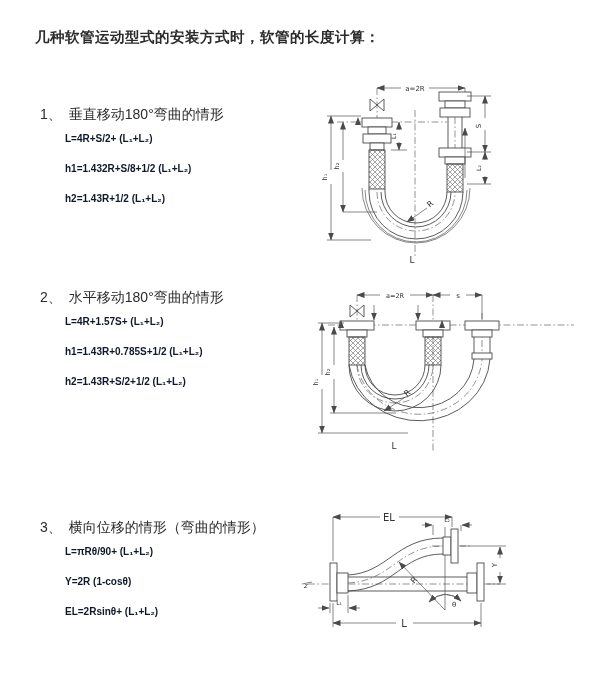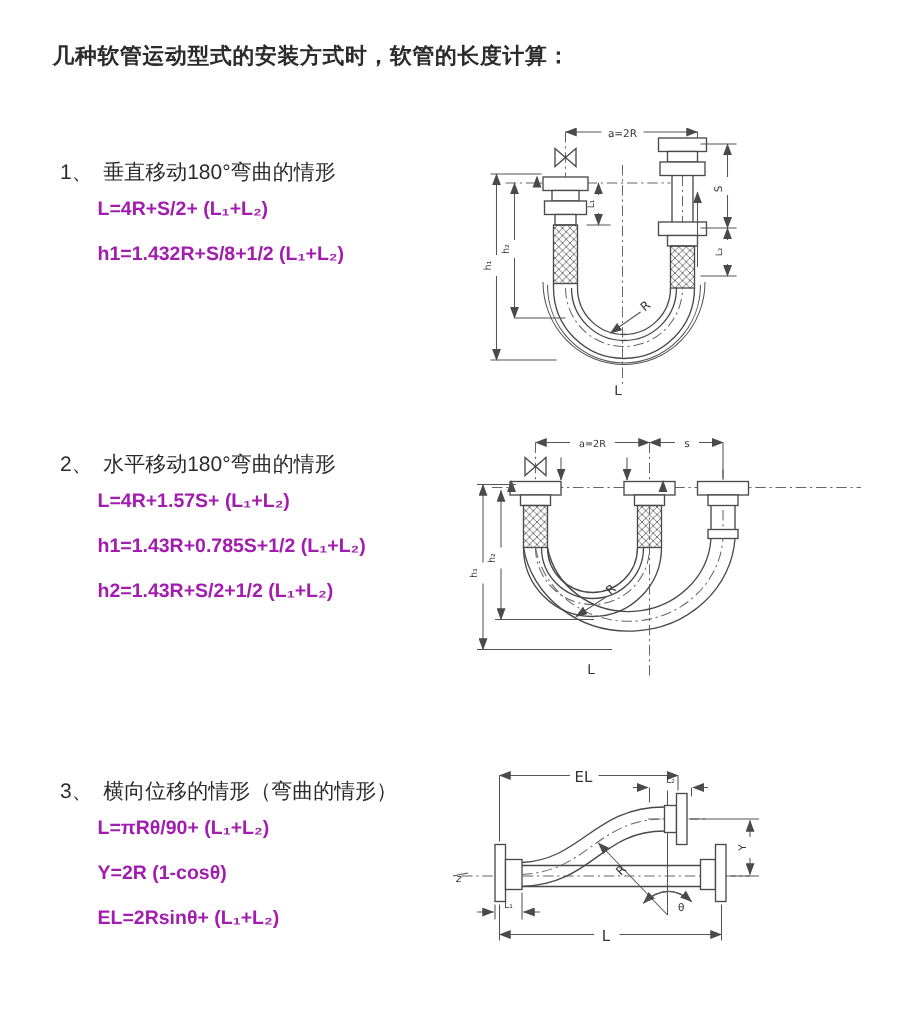--- a/index.html
+++ b/index.html
@@ -4,21 +4,21 @@
 <style>
   html,body{margin:0;padding:0;}
   body{width:600px;height:675px;background:#ffffff;position:relative;overflow:hidden;
        font-family:"Liberation Sans","DejaVu Sans",sans-serif;color:#2b2b2b;}
   .page{position:absolute;inset:0;padding-left:36px;}
   .title{position:absolute;left:35px;top:28px;font-size:14.5px;font-weight:bold;letter-spacing:.5px;}
   .sec{position:absolute;left:40px;width:290px;}
   .sec-head{font-size:14px;font-weight:normal;height:20px;line-height:20px;}
   .sec-head .num{margin-right:7px;}
   .formulas{padding-left:25px;}
-  .formula{height:30px;line-height:30px;font-size:13px;font-weight:bold;color:#a21caf;
+  .formula{height:30px;line-height:30px;font-size:10px;font-weight:bold;color:#0f172a;
            font-family:"Liberation Sans","DejaVu Sans",sans-serif;}
   svg.diag{position:absolute;}
   svg.diag .ln{stroke:#4a4a4a;stroke-width:0.9;fill:none;}
   svg.diag .thin{stroke:#555;stroke-width:0.7;fill:none;}
   svg.diag .cl{stroke:#666;stroke-width:0.7;fill:none;stroke-dasharray:7 2.5 1.5 2.5;}
   svg.diag .fl{fill:#ffffff;stroke:#4a4a4a;stroke-width:0.9;}
   svg.diag text{fill:#333;font-family:"DejaVu Sans",sans-serif;}
 </style>
 </head>
 <body>
@@ -27,24 +27,25 @@
 
   <div class="title">几种软管运动型式的安装方式时，软管的长度计算：</div>
 
   <section class="sec" style="top:104px">
     <div class="sec-head">
       <span class="num">1、</span><span>垂直移动180°弯曲的情形</span>
     </div>
     <div class="formulas">
       <div class="formula">L=4R+S/2+ (L₁+L₂)</div>
       <div class="formula">h1=1.432R+S/8+1/2 (L₁+L₂)</div>
+      <div class="formula">h2=1.43R+1/2 (L₁+L₂)</div>
     </div>
   </section>
 
-  <section class="sec" style="top:299px">
+  <section class="sec" style="top:287px">
     <div class="sec-head">
       <span class="num">2、</span><span>水平移动180°弯曲的情形</span>
     </div>
     <div class="formulas">
       <div class="formula">L=4R+1.57S+ (L₁+L₂)</div>
       <div class="formula">h1=1.43R+0.785S+1/2 (L₁+L₂)</div>
       <div class="formula">h2=1.43R+S/2+1/2 (L₁+L₂)</div>
     </div>
   </section>
 

